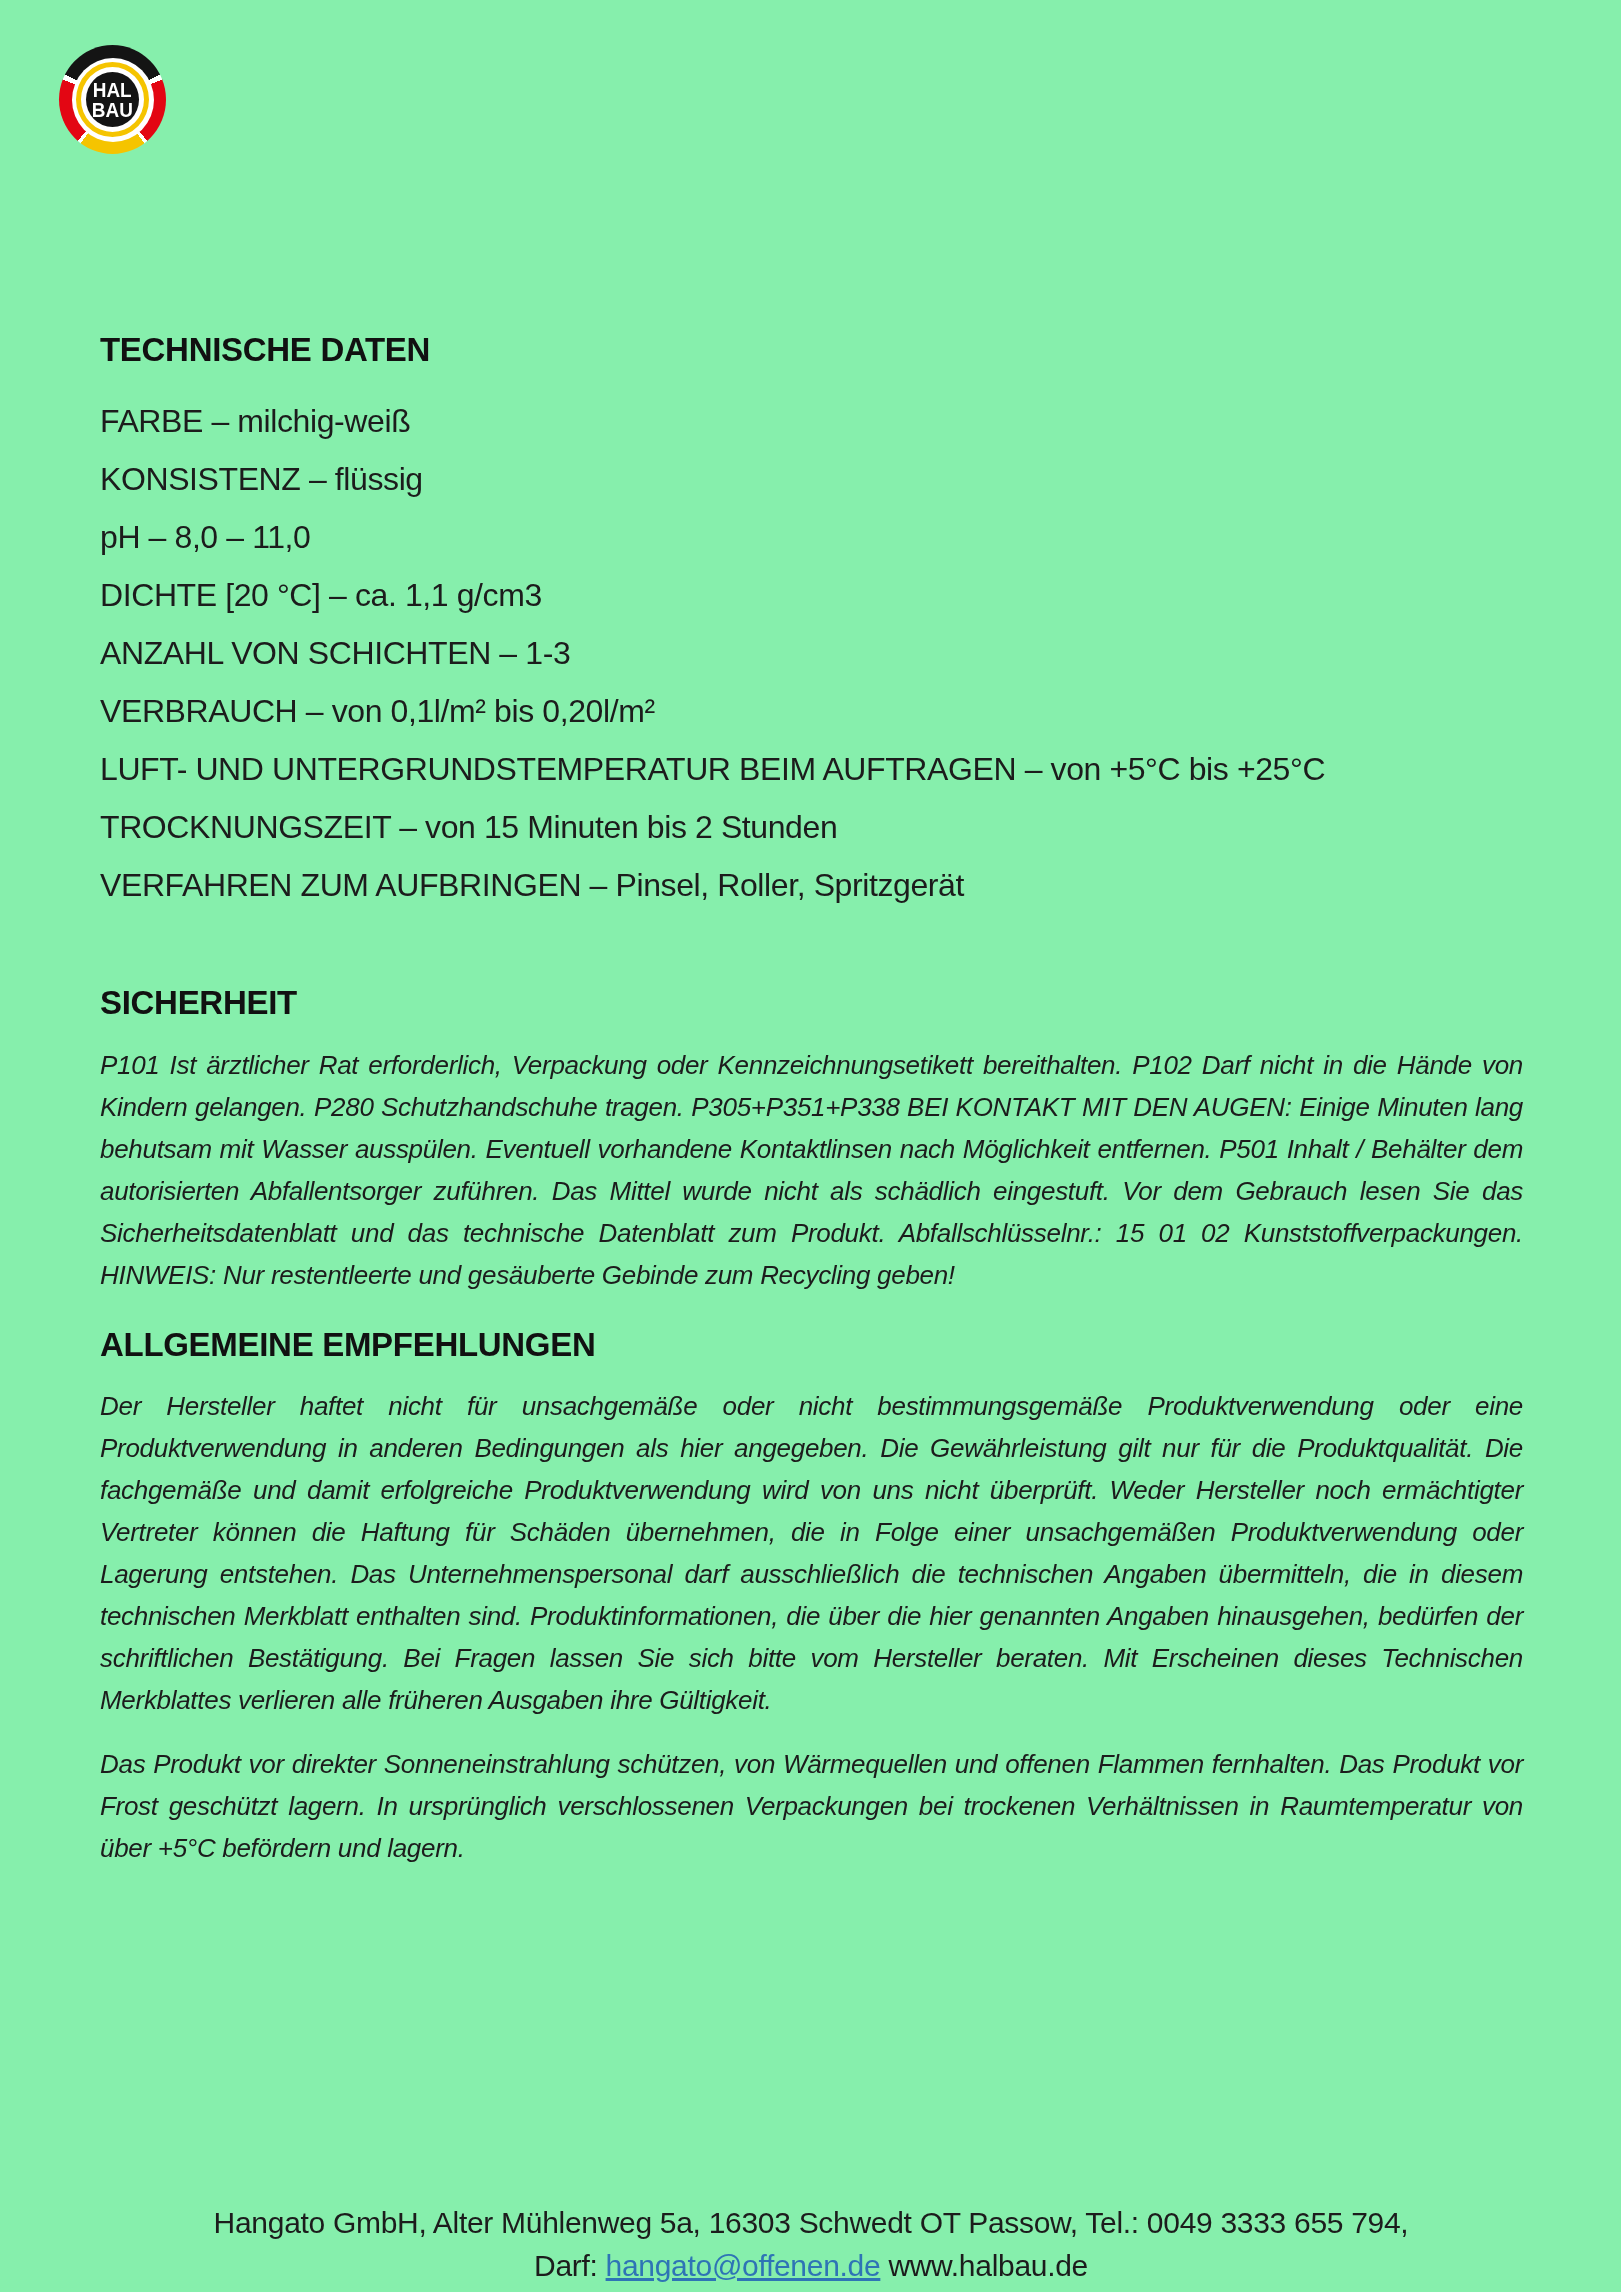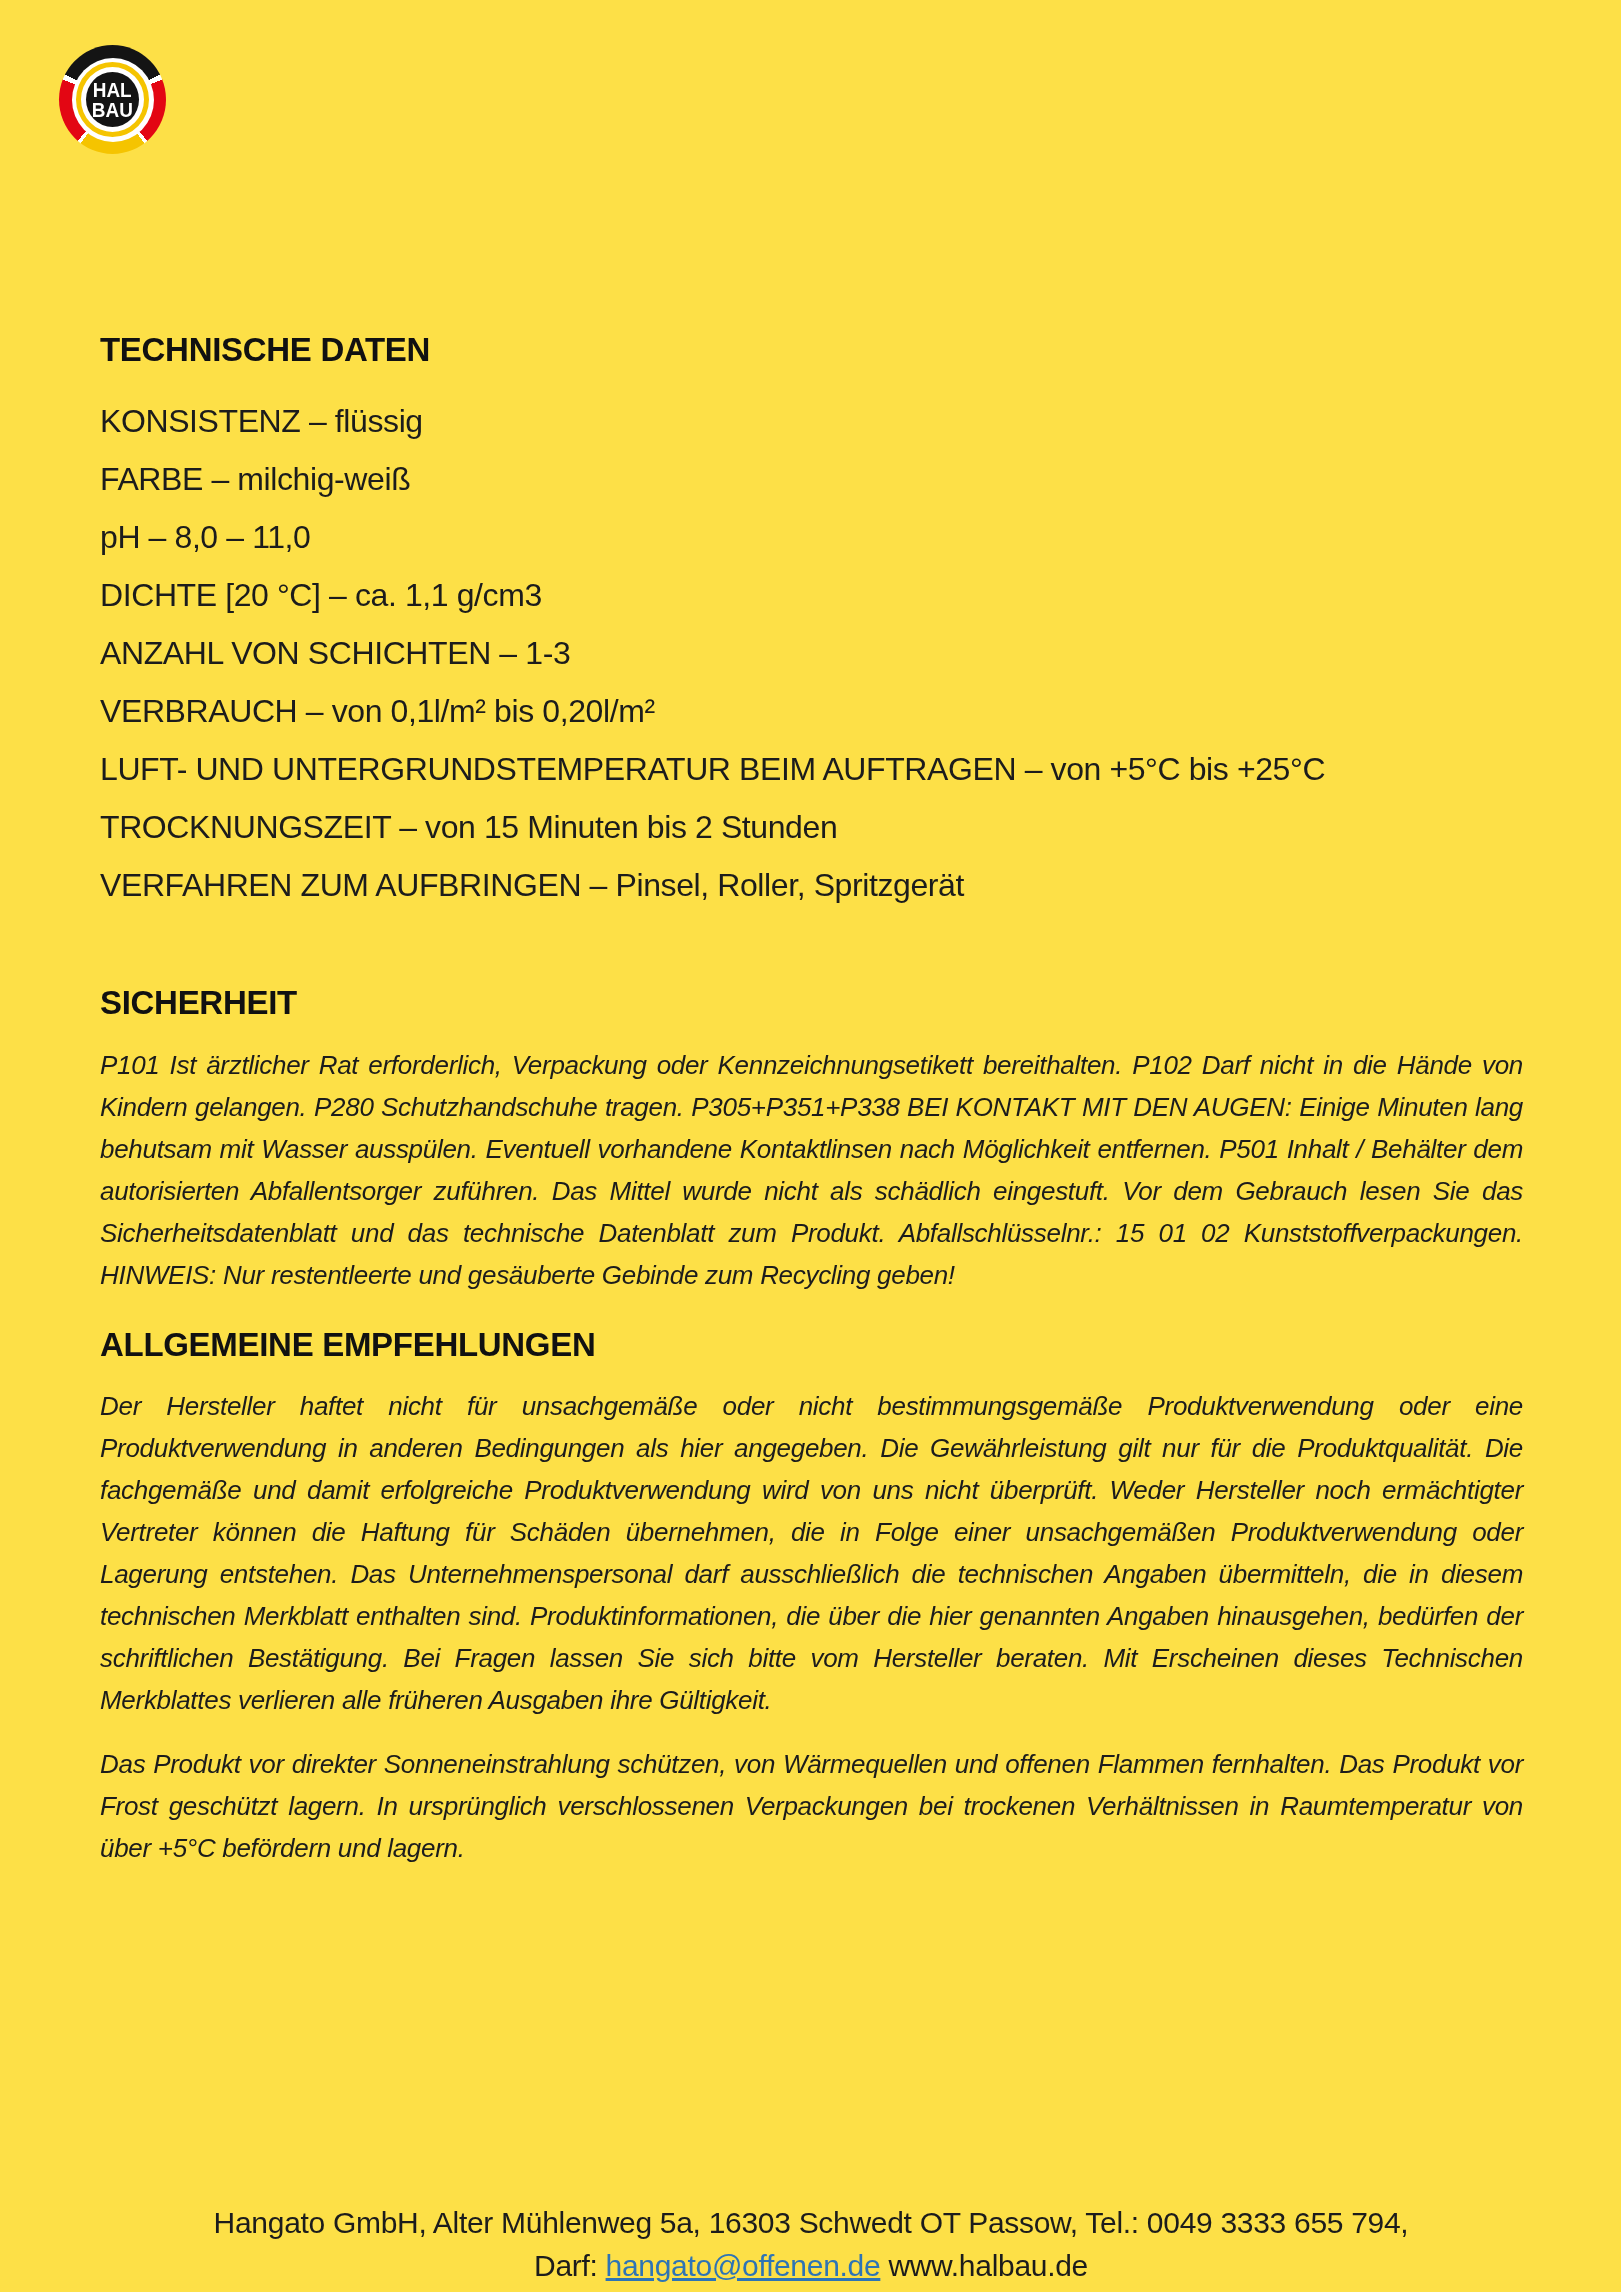--- a/index.html
+++ b/index.html
@@ -3,21 +3,21 @@
 <meta charset="utf-8">
 <style>
   html, body { margin: 0; padding: 0; background: #ffffff; }
   body {
     width: 1622px; height: 2293px;
     font-family: "Liberation Sans", sans-serif;
     color: #1c1c1c;
     position: relative;
     overflow: hidden;
   }
-  .page { position: absolute; inset: 0; background: #fde047; }
+  .page { position: absolute; inset: 0; background: #86efac; }
 
   
   .logo { position: absolute; left: 59px; top: 45px; width: 107px; height: 109px; }
   .logo-ring {
     position: absolute; inset: 0; border-radius: 50%;
     background: conic-gradient(from 0deg,
       #141414 0deg 62deg,
       #ffffff 62deg 68deg,
       #e30613 68deg 140deg,
       #ffffff 140deg 144deg,
@@ -85,22 +85,22 @@
       <span>HAL</span>
       <span>BAU</span>
     </div>
   </div>
 
   <div class="content">
 
     <h2 class="h h-tech">TECHNISCHE DATEN</h2>
 
     <div class="tech-list">
+        <div class="tech-line">FARBE – milchig-weiß</div>
         <div class="tech-line">KONSISTENZ – flüssig</div>
-        <div class="tech-line">FARBE – milchig-weiß</div>
         <div class="tech-line">pH – 8,0 – 11,0</div>
         <div class="tech-line">DICHTE [20 °C] – ca. 1,1 g/cm3</div>
         <div class="tech-line">ANZAHL VON SCHICHTEN – 1-3</div>
         <div class="tech-line">VERBRAUCH – von 0,1l/m² bis 0,20l/m²</div>
         <div class="tech-line">LUFT- UND UNTERGRUNDSTEMPERATUR BEIM AUFTRAGEN – von +5°C bis +25°C</div>
         <div class="tech-line">TROCKNUNGSZEIT – von 15 Minuten bis 2 Stunden</div>
         <div class="tech-line">VERFAHREN ZUM AUFBRINGEN – Pinsel, Roller, Spritzgerät</div>
       </div>
 
     <h2 class="h h-sich">SICHERHEIT</h2>

